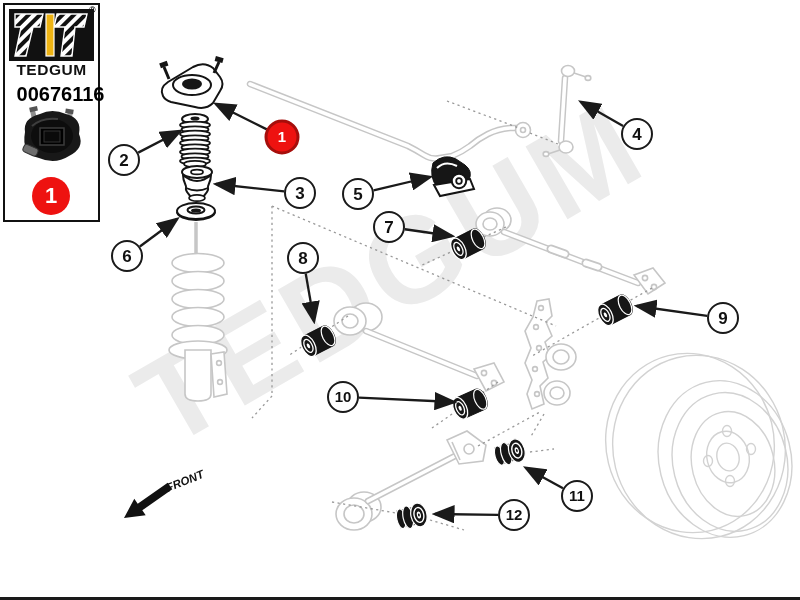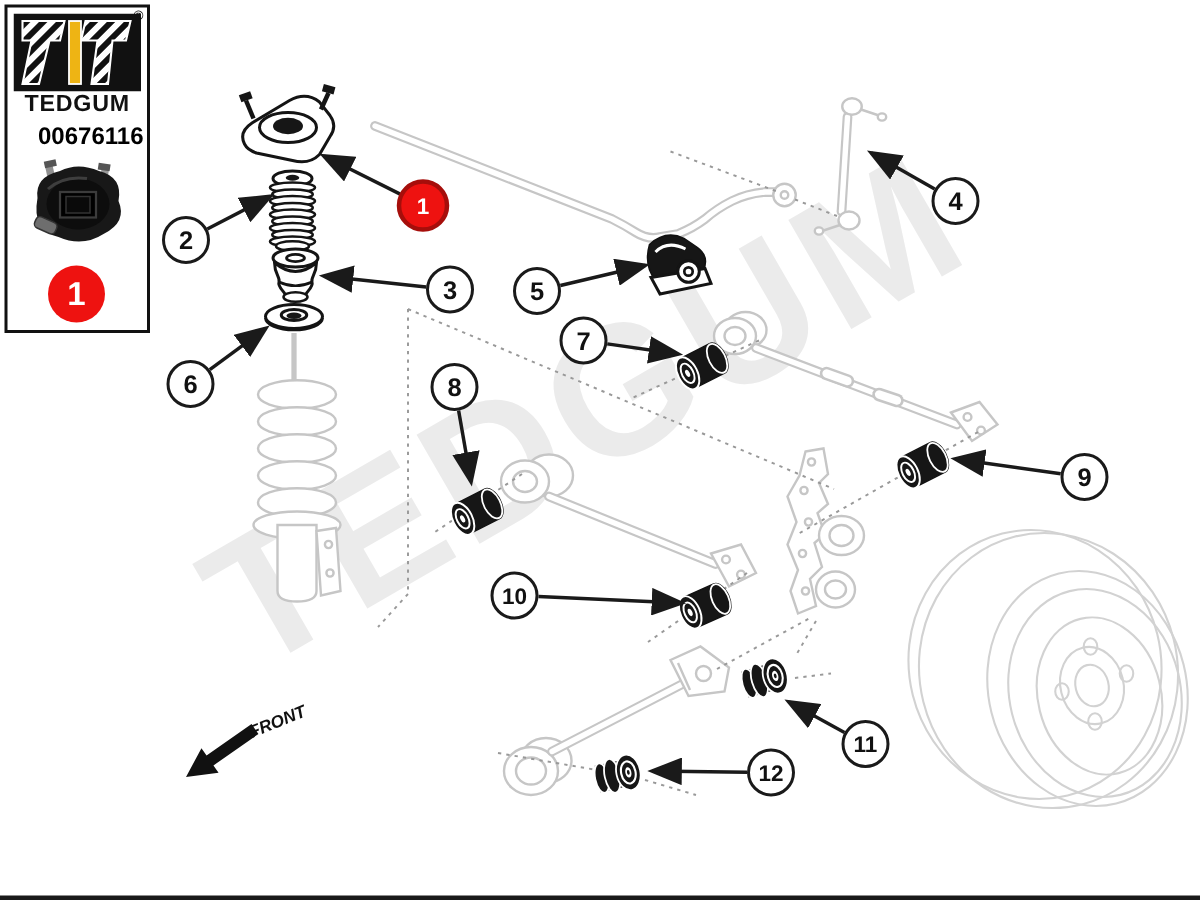--- a/index.html
+++ b/index.html
@@ -36,21 +36,21 @@
   .front-text{font-family:"Liberation Sans",sans-serif;font-weight:bold;font-style:italic;
     font-size:11.5px;fill:#111;}
   
   .panel{position:absolute;left:3px;top:3px;width:93px;height:215px;z-index:2;
     border:2px solid #111;background:#fff;}
   .regmark{position:absolute;left:84px;top:0px;font-size:9px;font-weight:bold;color:#111;}
   .emblem{position:absolute;left:4px;top:4px;}
   .wordmark{position:absolute;left:0;top:56px;width:93px;text-align:center;
     font-weight:bold;font-size:15.5px;letter-spacing:0.5px;color:#111;}
   .partnum{position:absolute;left:0;top:78px;width:111px;text-align:center;
-    font-weight:bold;font-size:16px;color:#000;}
+    font-weight:bold;font-size:20px;color:#000;}
   .photo{position:absolute;left:7px;top:99px;}
   .badge{position:absolute;left:27px;top:172px;width:38px;height:38px;border-radius:50%;
     background:var(--callout-red);color:#fff;font-weight:bold;font-size:22px;
     display:flex;align-items:center;justify-content:center;}
   .bottom-border{position:absolute;left:0;bottom:0;width:800px;height:3px;background:#1a1a1a;z-index:3;}
 </style>
 </head>
 <body>
 
 <div class="watermark">TEDGUM</div>

